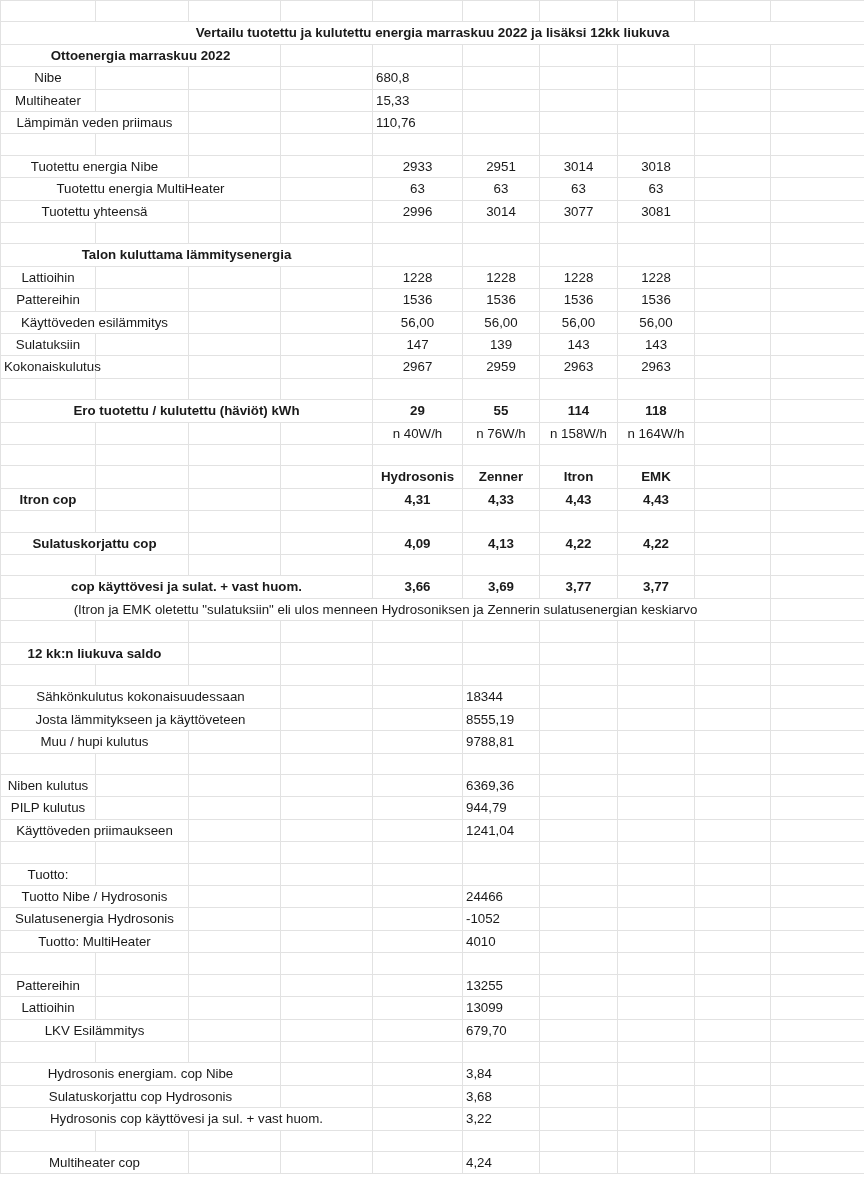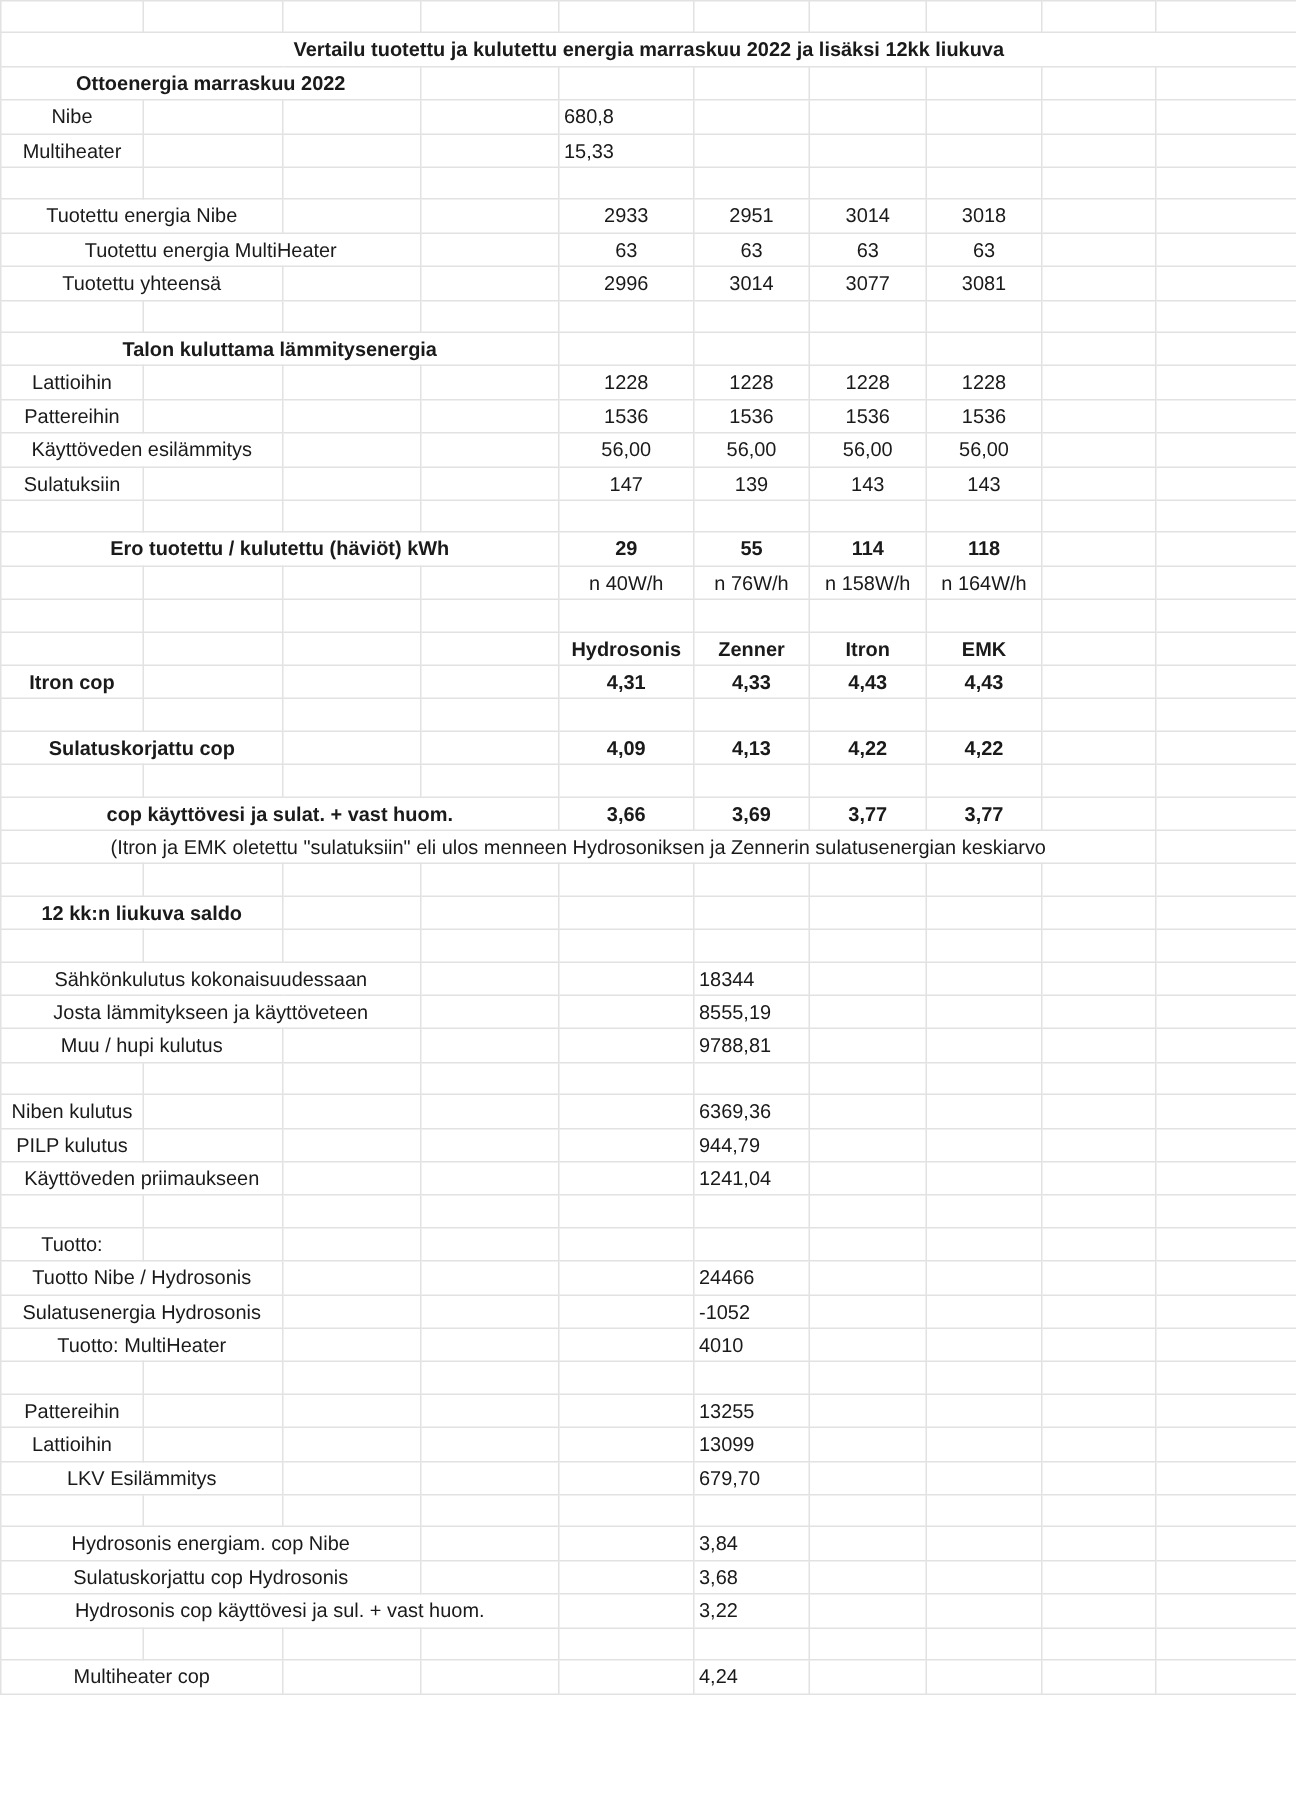--- a/index.html
+++ b/index.html
@@ -113,20 +113,31 @@
     <td></td>
         <td></td>
     <td></td>
     <td class="right">15,33</td>
     <td></td>
         <td></td>
     <td></td>
         <td></td>
     <td></td>
   </tr>
+  <tr>
+    <td class="spill" colspan="2">Lämpimän veden priimaus</td>
+    <td></td>
+    <td></td>
+    <td class="right">110,76</td>
+    <td></td>
+        <td></td>
+    <td></td>
+        <td></td>
+    <td></td>
+  </tr>
 
   <tr>
     <td></td>
         <td></td>
     <td></td>
         <td></td>
     <td></td>
         <td></td>
     <td></td>
         <td></td>
@@ -228,20 +239,32 @@
   </tr>
   <tr>
     <td>Sulatuksiin</td>
     <td></td>
         <td></td>
     <td></td>
     <td class="center">147</td>
     <td class="center">139</td>
     <td class="center">143</td>
     <td class="center">143</td>
+    <td></td>
+        <td></td>
+  </tr>
+  <tr>
+    <td class="spill">Kokonaiskulutus</td>
+    <td></td>
+        <td></td>
+    <td></td>
+    <td class="center">2967</td>
+    <td class="center">2959</td>
+    <td class="center">2963</td>
+    <td class="center">2963</td>
     <td></td>
         <td></td>
   </tr>
 
   <tr>
     <td></td>
         <td></td>
     <td></td>
         <td></td>
     <td></td>

